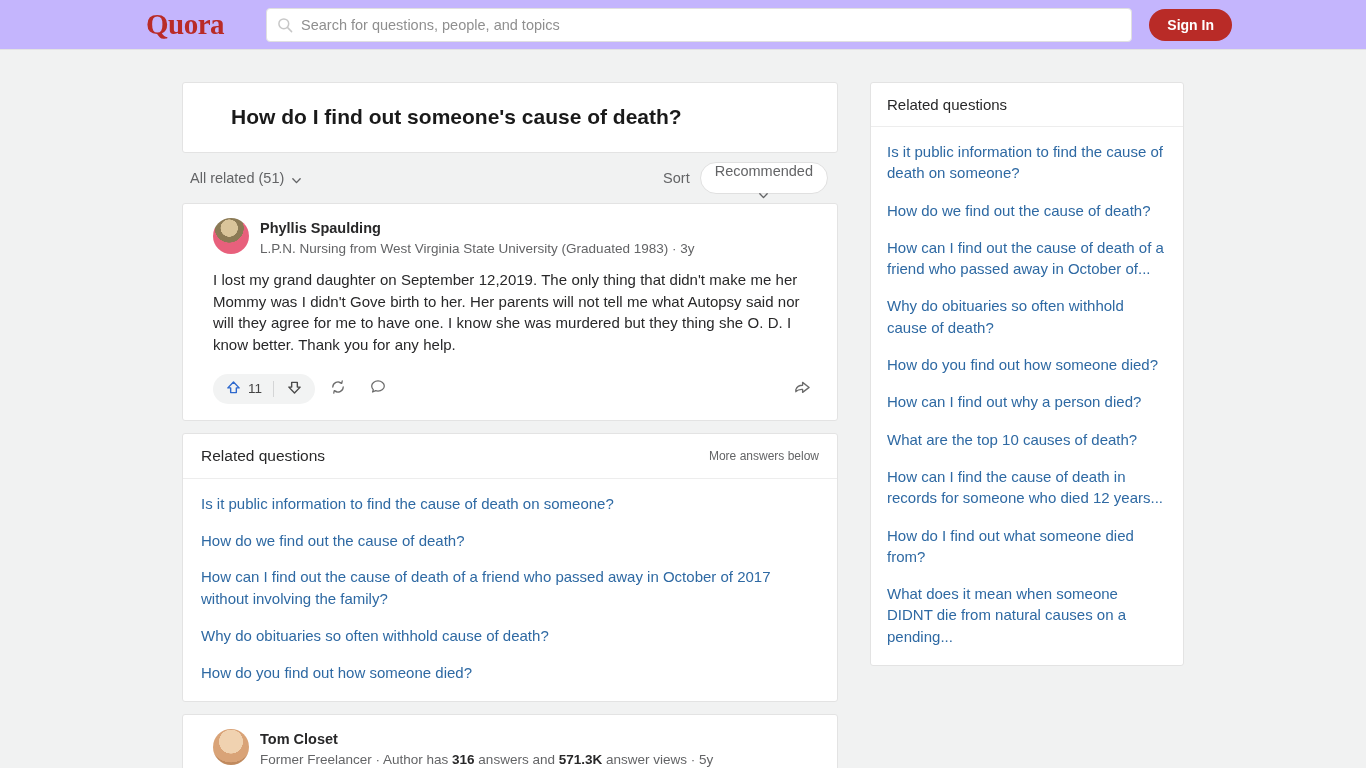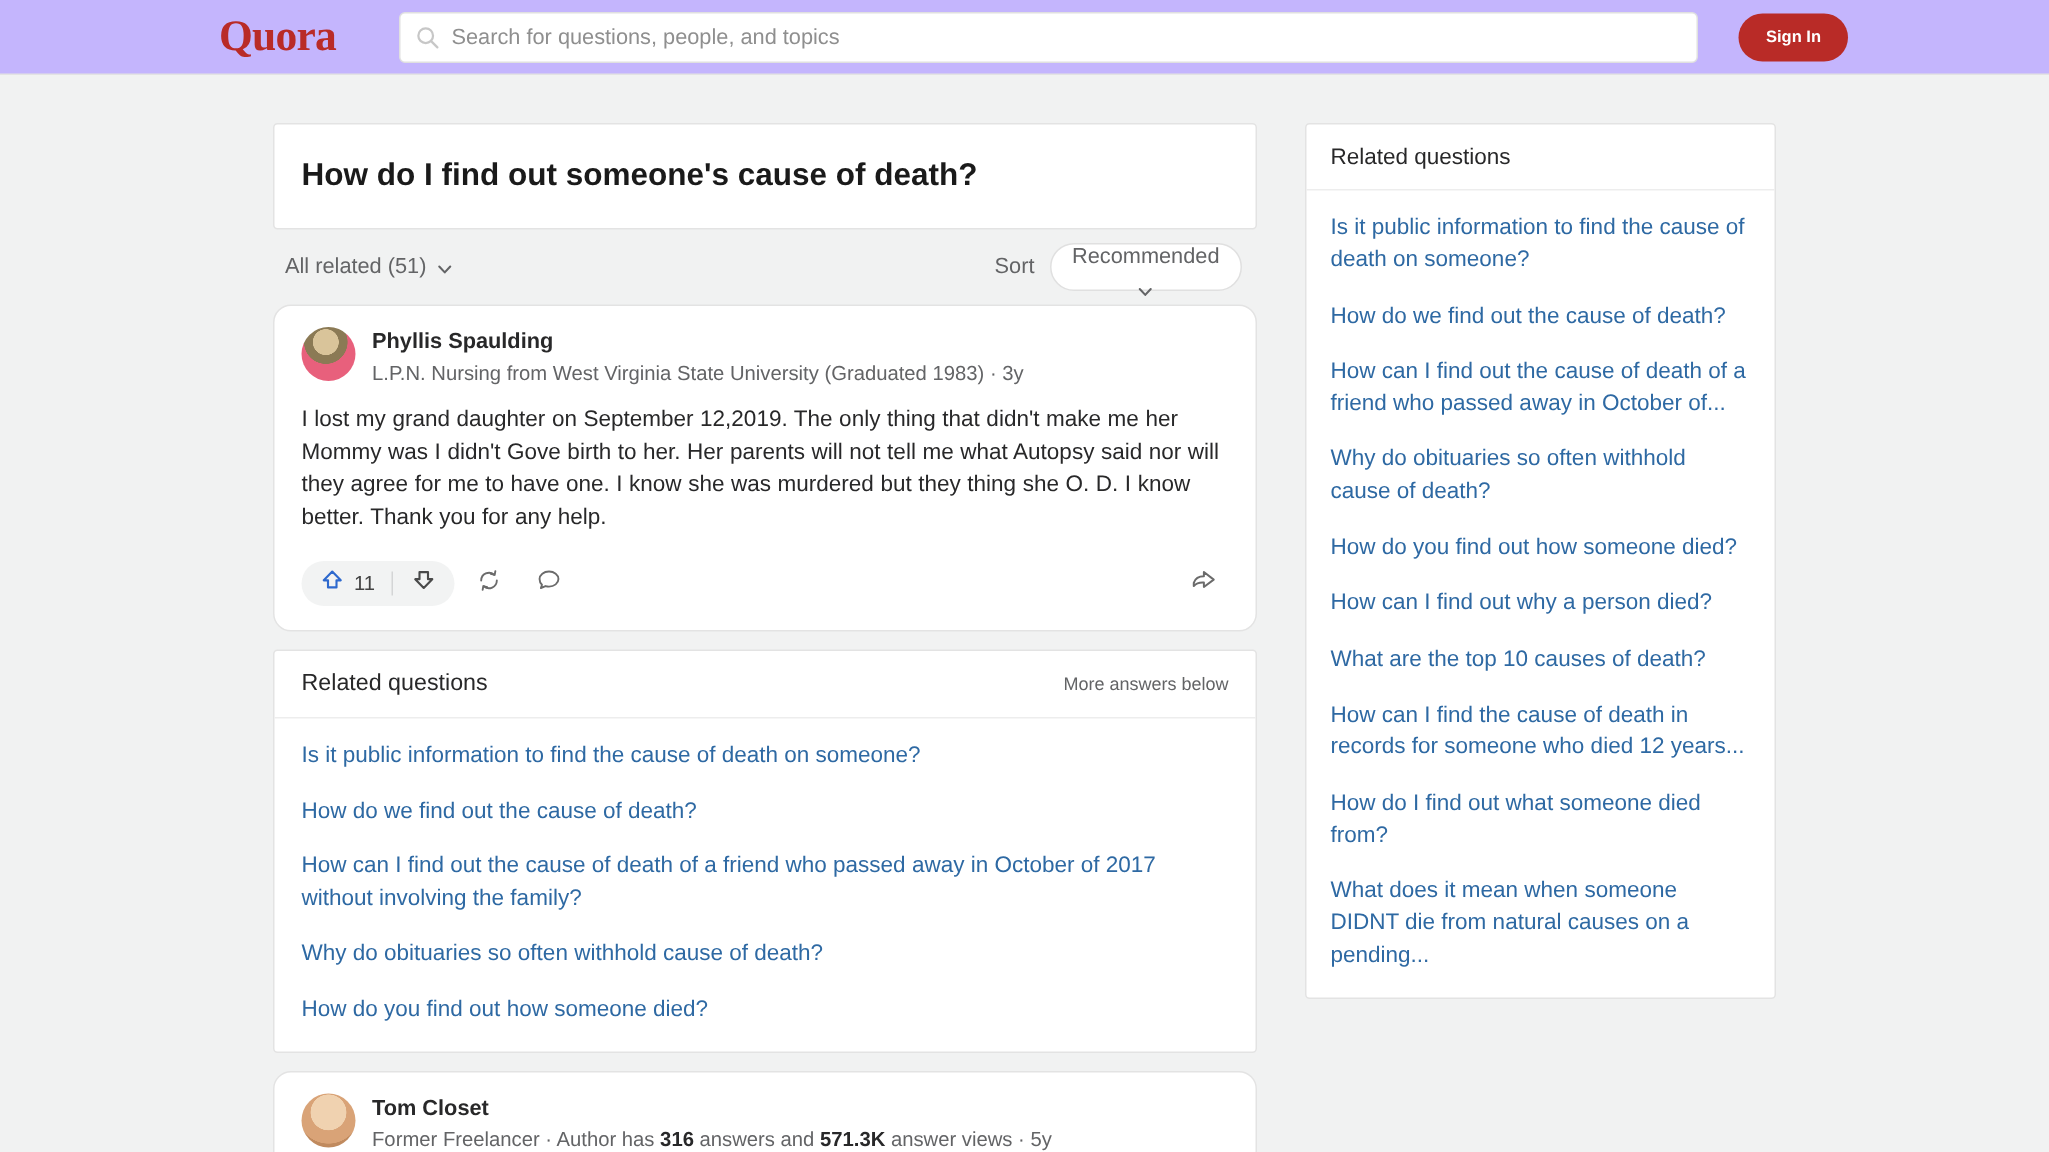--- a/index.html
+++ b/index.html
@@ -71,21 +71,21 @@
   .signin-btn {
     position: absolute;
     right: 134px;
     height: 32px;
     padding: 0 18px;
     background: #b92b27;
     color: #ffffff;
     border: none;
     border-radius: 16px;
     font-family: "Liberation Sans", sans-serif;
-    font-size: 11px;
+    font-size: 14px;
     font-weight: bold;
     cursor: pointer;
   }
 
   
   .page {
     display: flex;
     padding: 32px 0 0 0;
     justify-content: center;
     gap: 32px;
@@ -99,20 +99,21 @@
     border-radius: 3px;
   }
 
   
   .q-card { padding: 20px 18px 22px 18px; }
   .q-title {
     font-size: 21px;
     font-weight: bold;
     line-height: 1.3;
     color: #1a1a1a;
+    margin-left: 30px;
   }
 
   
   .filter-bar {
     display: flex;
     align-items: center;
     justify-content: space-between;
     height: 50px;
     padding: 0 10px 0 8px;
   }
@@ -140,21 +141,21 @@
     border: 1px solid #e0e0e0;
     border-radius: 16px;
     font-size: 14.5px;
     color: #636466;
     cursor: pointer;
     flex-direction: column;
   }
   .chev { display: inline-block; width: 11px; height: 11px; }
 
   
-  .answer-card { padding: 14px 18px 8px 18px; border-radius: 12px; }
+  .answer-card { padding: 14px 18px 8px 30px; }
   .ans-head { display: flex; gap: 11px; align-items: flex-start; }
   .avatar {
     width: 36px; height: 36px;
     border-radius: 50%;
     flex: 0 0 36px;
     overflow: hidden;
     position: relative;
   }
   .avatar.a1 { background: radial-gradient(circle at 45% 28%, #d9c49a 0 26%, #8b7a55 27% 44%, #e8607c 45% 100%); }
   .avatar.a2 { background: radial-gradient(circle at 50% 35%, #f0d2b0 0 40%, #d9a377 41% 70%, #c08a5e 71% 100%); }

